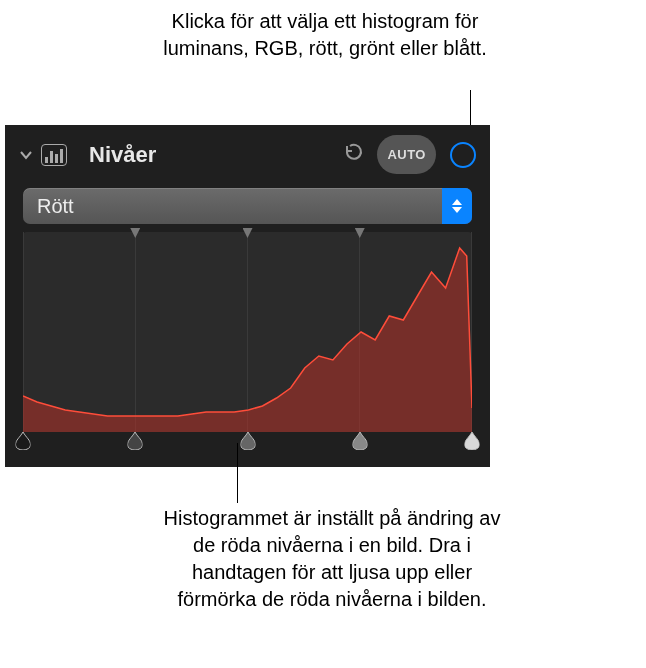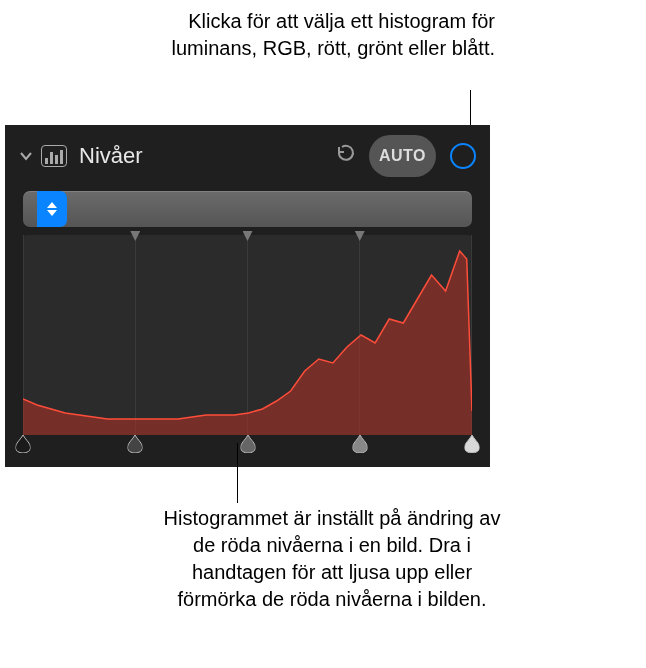--- a/index.html
+++ b/index.html
@@ -9,21 +9,21 @@
       background: #ffffff;
       width: 646px;
       height: 668px;
       position: relative;
     }
     .callout {
       position: absolute;
       font-size: 20px;
       line-height: 1.35;
       color: #000;
-      text-align: right;
+      text-align: center;
     }
     .callout-top {
       top: 8px;
       left: 155px;
       width: 340px;
     }
     .callout-line-top {
       position: absolute;
       top: 90px;
       left: 470px;
@@ -85,34 +85,34 @@
       background: #aaa;
       display: block;
     }
     .levels-icon span:nth-child(1){ height: 6px; }
     .levels-icon span:nth-child(2){ height: 12px; }
     .levels-icon span:nth-child(3){ height: 9px; }
     .levels-icon span:nth-child(4){ height: 14px; }
     .panel-title {
       color: #e8e8e8;
       font-size: 22px;
-      font-weight: 400;
-      margin-left: 4px;
+      font-weight: 700;
+      margin-left: 14px;
     }
     .spacer { flex: 1; }
     .reset-btn {
       color: #999;
       font-size: 22px;
       cursor: pointer;
       padding: 0 6px;
     }
     .auto-btn {
       background: #555;
       color: #ddd;
-      font-size: 16px;
+      font-size: 13px;
       font-weight: 600;
       padding: 12px 10px;
       border-radius: 999px;
       cursor: pointer;
       letter-spacing: 0.5px;
     }
     .enable-radio {
       width: 22px;
       height: 22px;
       border: 2.5px solid #0a84ff;
@@ -235,20 +235,21 @@
       <svg width="20" height="20" viewBox="0 0 20 20">
           <path d="M4 4 L4 9 L9 9" fill="none" stroke="#999" stroke-width="2"></path>
           <path d="M4 9 A7 7 0 1 0 7 4" fill="none" stroke="#999" stroke-width="2"></path>
         </svg>
     </div>
     <div class="auto-btn">AUTO</div>
     <div class="enable-radio"></div>
   </div>
 
   <div class="dropdown">
+    <div class="dropdown-label">Rött</div>
     <div class="dropdown-arrows">
       <svg viewBox="0 0 10 6">
           <path d="M0 6 L5 0 L10 6 Z" fill="#fff"></path>
         </svg>
       <svg viewBox="0 0 10 6">
           <path d="M0 0 L5 6 L10 0 Z" fill="#fff"></path>
         </svg>
     </div>
   </div>
 

